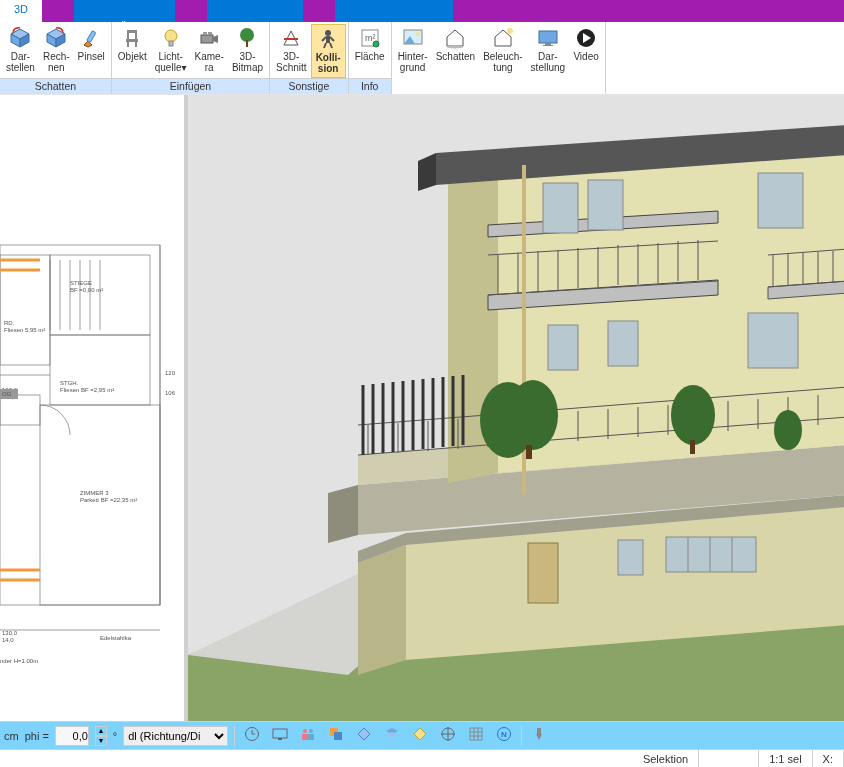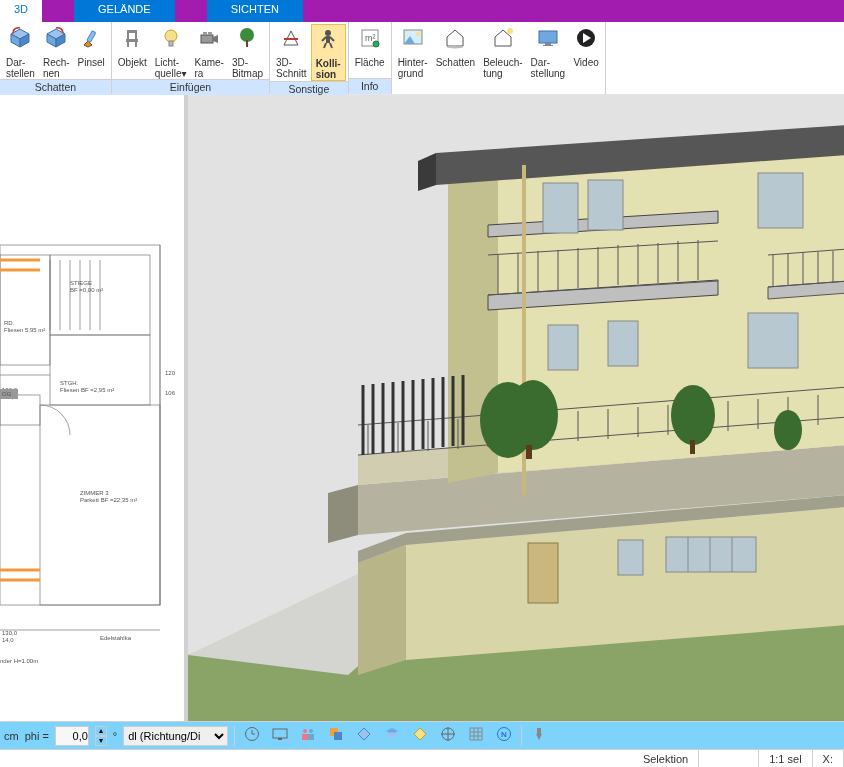--- a/index.html
+++ b/index.html
@@ -1,31 +1,31 @@
 <!DOCTYPE html>
 <html><head>
 <meta charset="utf-8">
 <style>
 * { margin: 0; padding: 0; box-sizing: border-box; font-family: "Segoe UI", Tahoma, sans-serif; }
 body { width: 844px; height: 767px; background: #fff; overflow: hidden; position: relative; }
 
 
 .tabs { display: flex; height: 22px; background: #a21caf; gap: 32px; }
-.tab { padding: 3px 24px 0 24px; font-size: 11px; color: #fff; background: #0078d7; cursor: pointer; }
+.tab { padding: 20px 24px 0 24px; font-size: 11px; color: #fff; background: #0078d7; cursor: pointer; }
 .tab.active { background: #fff; color: #0078d7; padding: 3px 14px 0 14px; }
 
 
 .ribbon { display: flex; height: 73px; background: #fff; border-bottom: 1px solid #e6e6e6; }
 .rgroup { display: flex; flex-direction: column; border-right: 1px solid #d0d0d0; }
 .ritems { display: flex; flex: 1; padding: 2px 2px 0 2px; }
 .rlabel { font-size: 10.5px; color: #333; text-align: center; background: #cfe5ff; padding: 1px 0 2px; border-top: 1px solid #d0d0d0; }
 .rbtn { display: flex; flex-direction: column; align-items: center; justify-content: flex-start; padding: 2px 4px 0 4px; min-width: 34px; cursor: pointer; }
 .rbtn.on { background: #ffe7a3; border: 1px solid #e6c14f; font-weight: bold; }
 .rbtn .ic { width: 24px; height: 24px; display: flex; align-items: center; justify-content: center; }
-.rbtn .lbl { font-size: 10px; color: #333; line-height: 11px; margin-top: 7px; white-space: pre; }
+.rbtn .lbl { font-size: 10px; color: #333; text-align: center; line-height: 11px; margin-top: 1px; white-space: pre; }
 
 
 .workspace { position: absolute; top: 95px; left: 0; right: 0; bottom: 46px; background: #f0f0f0; display: flex; }
 .plan { width: 188px; background: #fff; border-right: 4px solid #d0d0d0; position: relative; overflow: hidden; }
 .plan svg { position: absolute; top: 0; left: 0; }
 .view3d { flex: 1; position: relative; background: #e3e3e3; overflow: hidden; }
 .view3d svg { position: absolute; }
 
 
 .tools { position: absolute; left: 0; right: 0; bottom: 18px; height: 28px; background: #7dd3fc; border-top: 1px solid #d0d0d0; display: flex; align-items: center; padding: 0 4px; gap: 6px; }
@@ -43,20 +43,21 @@
 
 .plantext { font-size: 6px; fill: #555; font-family: Arial; }
 </style>
 </head>
 <body>
 
 <div class="tabs">
   <div class="tab active">3D</div>
   <div class="tab">GELÄNDE</div>
   <div class="tab">SICHTEN</div>
+  <div class="tab">BEARBEITEN</div>
 </div>
 
 <div class="ribbon">
 
   <div class="rgroup">
     <div class="ritems">
       <div class="rbtn">
         <span class="ic">
             <svg width="22" height="22">
               <polygon points="11,2 20,7 11,12 2,7" fill="#9cc3f0" stroke="#3d6ea8"></polygon>

